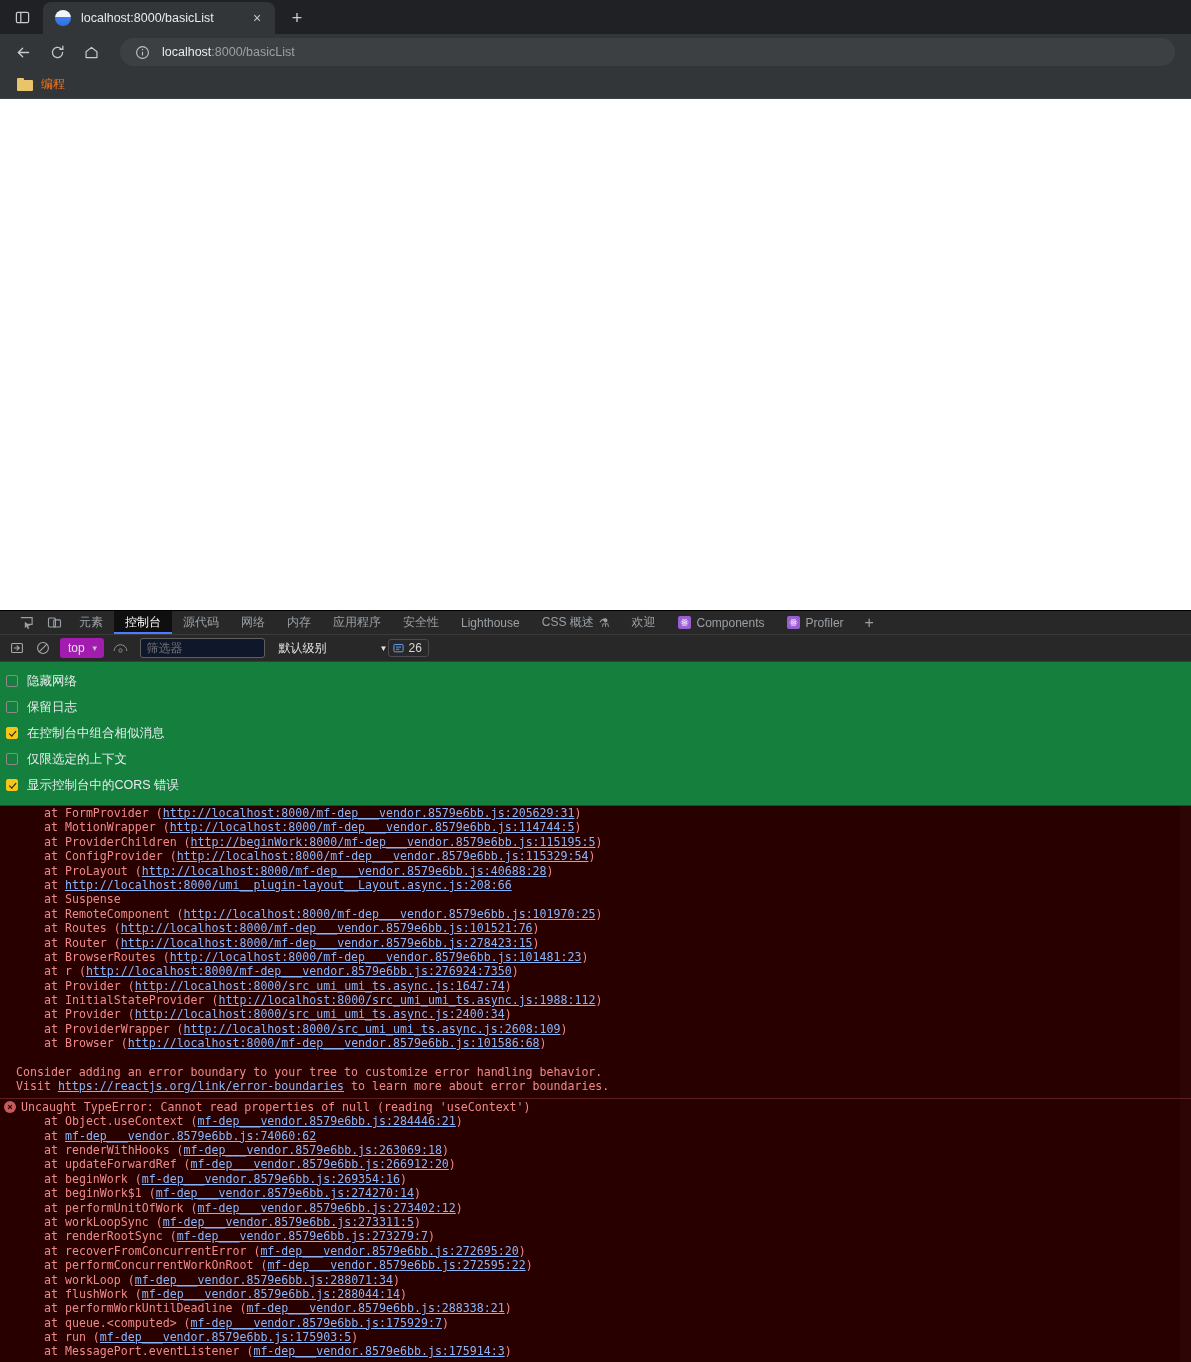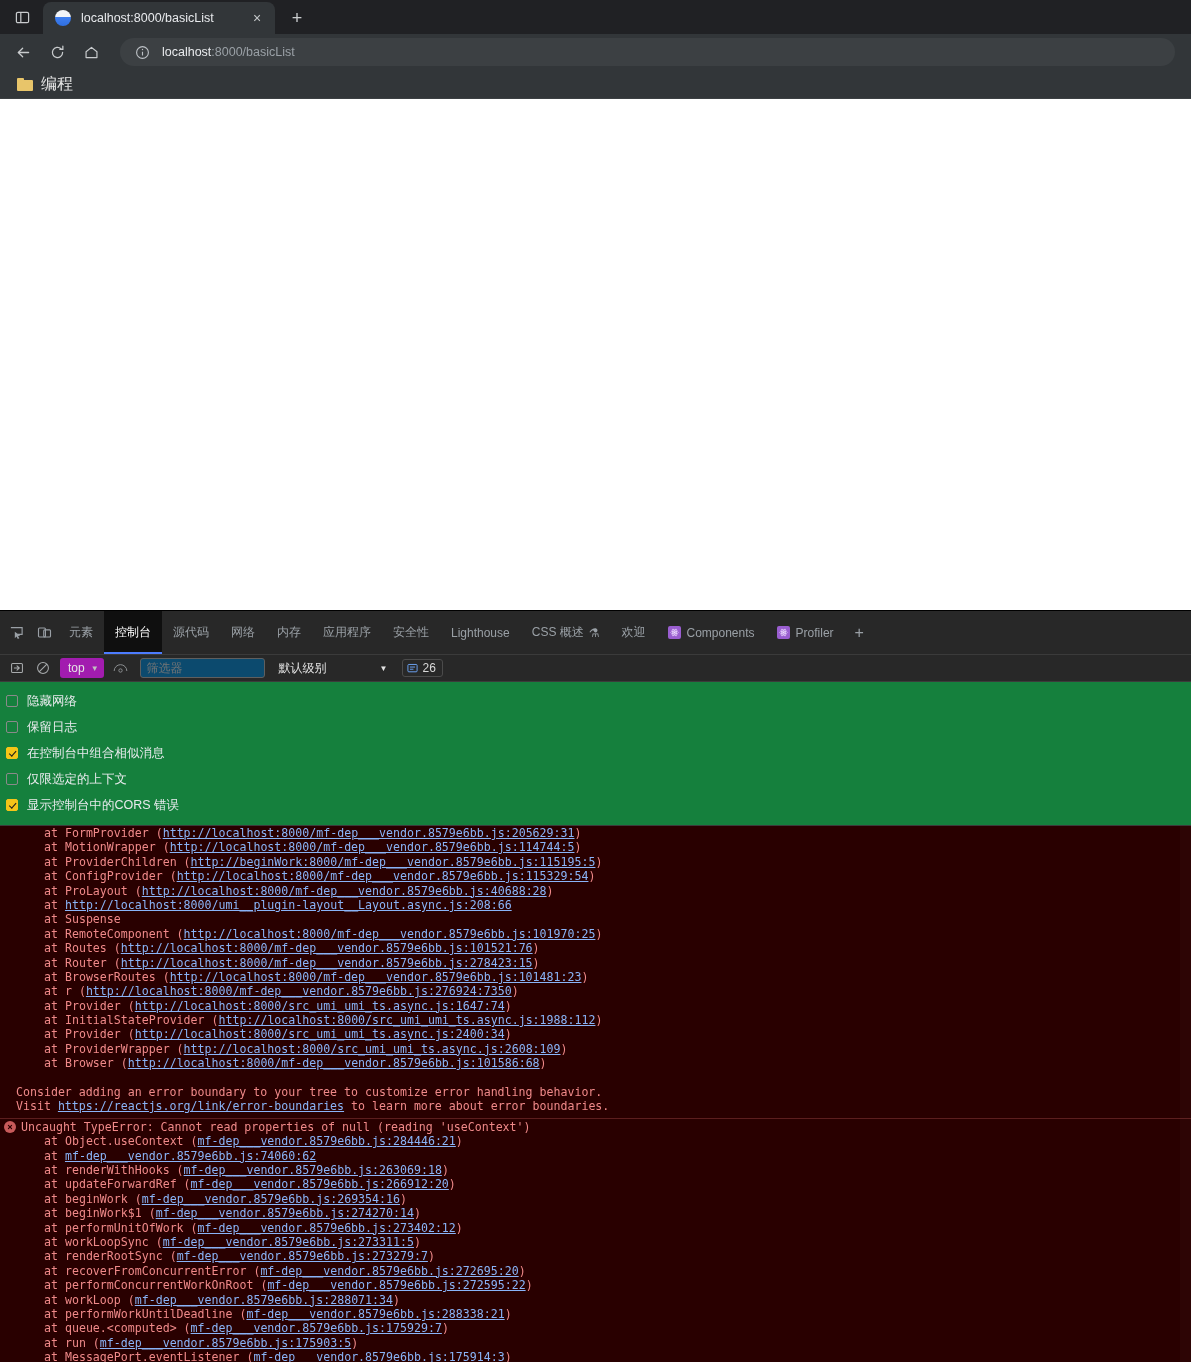--- a/index.html
+++ b/index.html
@@ -131,43 +131,43 @@
     flex: 0 0 16px;
   }
   .folder-icon:before {
     content: ""; position: absolute; left: 0; top: 0;
     width: 7px; height: 3px; background: #e8c56a; border-radius: 1px 1px 0 0;
   }
   .folder-icon:after {
     content: ""; position: absolute; left: 0; top: 2px;
     width: 16px; height: 11px; background: #e8c56a; border-radius: 1px;
   }
-  .bookmark-label { color: #e5e5e5; font-size: 16px; }
+  .bookmark-label { color: #f97316; font-size: 12px; }
 
   
   .viewport {
     height: 511px;
     background: #ffffff;
   }
 
   
   .devtools {
     background: #282828;
     border-top: 1px solid #000;
     height: 754px;
     display: flex;
     flex-direction: column;
   }
   .dt-tabbar {
-    height: 44px;
+    height: 24px;
     background: #282828;
     display: flex;
     align-items: stretch;
     border-bottom: 1px solid #3b3b3b;
-    padding-left: 2px;
+    padding-left: 12px;
   }
   .dt-iconbtn {
     width: 28px;
     display: flex; align-items: center; justify-content: center;
     cursor: pointer;
     color: #9aa0a6;
   }
   .dt-tab {
     display: flex; align-items: center;
     padding: 0 11px;
@@ -229,42 +229,41 @@
     padding: 0 5px 0 8px;
     margin: 0 4px;
     color: #e3e3e3;
     font-size: 12px;
     cursor: pointer;
   }
   .ctx-select .caret { margin-left: 6px; font-size: 8px; color: #c0c0c0; }
   .filter-input {
     width: 125px;
     height: 20px;
-    background: #0c4a6e;
+    background: #0f172a;
     border: 1px solid #5f5f5f;
     border-radius: 3px;
     color: #9aa0a6;
     font-size: 12px;
     padding: 0 6px;
     margin-left: 6px;
     outline: none;
     font-family: "Liberation Sans", sans-serif;
   }
   .level-select {
     display: flex; align-items: center;
     margin-left: 14px;
     color: #e3e3e3;
     font-size: 12px;
     cursor: pointer;
     gap: 48px;
   }
   .level-select .caret { margin-left: 5px; font-size: 8px; }
   .issues-chip {
     display: flex; align-items: center;
-    margin-left: 14px;
     border: 1px solid #4b4b4b;
     border-radius: 3px;
     padding: 1px 6px 1px 4px;
     cursor: pointer;
   }
   .issues-chip .icn { color: #6ea8fe; font-size: 11px; margin-right: 5px; display:flex; }
   .issues-chip .cnt { color: #d8d8d8; font-size: 12px; }
 
   
   .dt-settings {
@@ -579,20 +578,21 @@
         <div class="ln"><span class="indent"></span><span>at renderWithHooks (</span><span class="lnk">mf-dep___vendor.8579e6bb.js:263069:18</span><span>)</span></div>
         <div class="ln"><span class="indent"></span><span>at updateForwardRef (</span><span class="lnk">mf-dep___vendor.8579e6bb.js:266912:20</span><span>)</span></div>
         <div class="ln"><span class="indent"></span><span>at beginWork (</span><span class="lnk">mf-dep___vendor.8579e6bb.js:269354:16</span><span>)</span></div>
         <div class="ln"><span class="indent"></span><span>at beginWork$1 (</span><span class="lnk">mf-dep___vendor.8579e6bb.js:274270:14</span><span>)</span></div>
         <div class="ln"><span class="indent"></span><span>at performUnitOfWork (</span><span class="lnk">mf-dep___vendor.8579e6bb.js:273402:12</span><span>)</span></div>
         <div class="ln"><span class="indent"></span><span>at workLoopSync (</span><span class="lnk">mf-dep___vendor.8579e6bb.js:273311:5</span><span>)</span></div>
         <div class="ln"><span class="indent"></span><span>at renderRootSync (</span><span class="lnk">mf-dep___vendor.8579e6bb.js:273279:7</span><span>)</span></div>
         <div class="ln"><span class="indent"></span><span>at recoverFromConcurrentError (</span><span class="lnk">mf-dep___vendor.8579e6bb.js:272695:20</span><span>)</span></div>
         <div class="ln"><span class="indent"></span><span>at performConcurrentWorkOnRoot (</span><span class="lnk">mf-dep___vendor.8579e6bb.js:272595:22</span><span>)</span></div>
         <div class="ln"><span class="indent"></span><span>at workLoop (</span><span class="lnk">mf-dep___vendor.8579e6bb.js:288071:34</span><span>)</span></div>
+        <div class="ln"><span class="indent"></span><span>at flushWork (</span><span class="lnk">mf-dep___vendor.8579e6bb.js:288044:14</span><span>)</span></div>
         <div class="ln"><span class="indent"></span><span>at performWorkUntilDeadline (</span><span class="lnk">mf-dep___vendor.8579e6bb.js:288338:21</span><span>)</span></div>
         <div class="ln"><span class="indent"></span><span>at queue.&lt;computed&gt; (</span><span class="lnk">mf-dep___vendor.8579e6bb.js:175929:7</span><span>)</span></div>
         <div class="ln"><span class="indent"></span><span>at run (</span><span class="lnk">mf-dep___vendor.8579e6bb.js:175903:5</span><span>)</span></div>
         <div class="ln"><span class="indent"></span><span>at MessagePort.eventListener (</span><span class="lnk">mf-dep___vendor.8579e6bb.js:175914:3</span><span>)</span></div>
       </div>
     <div class="v-scrollstrip"></div>
   </div>
 </div>
 
 </body></html>

